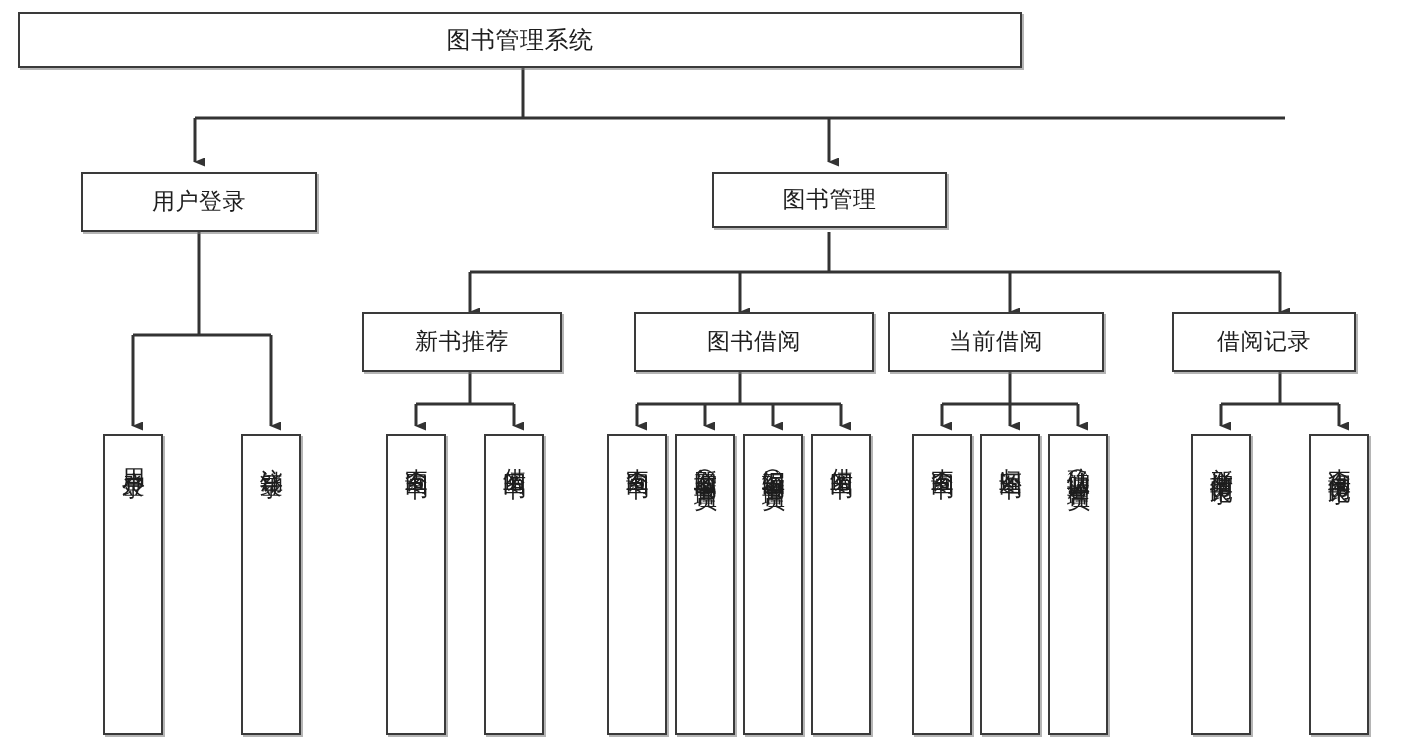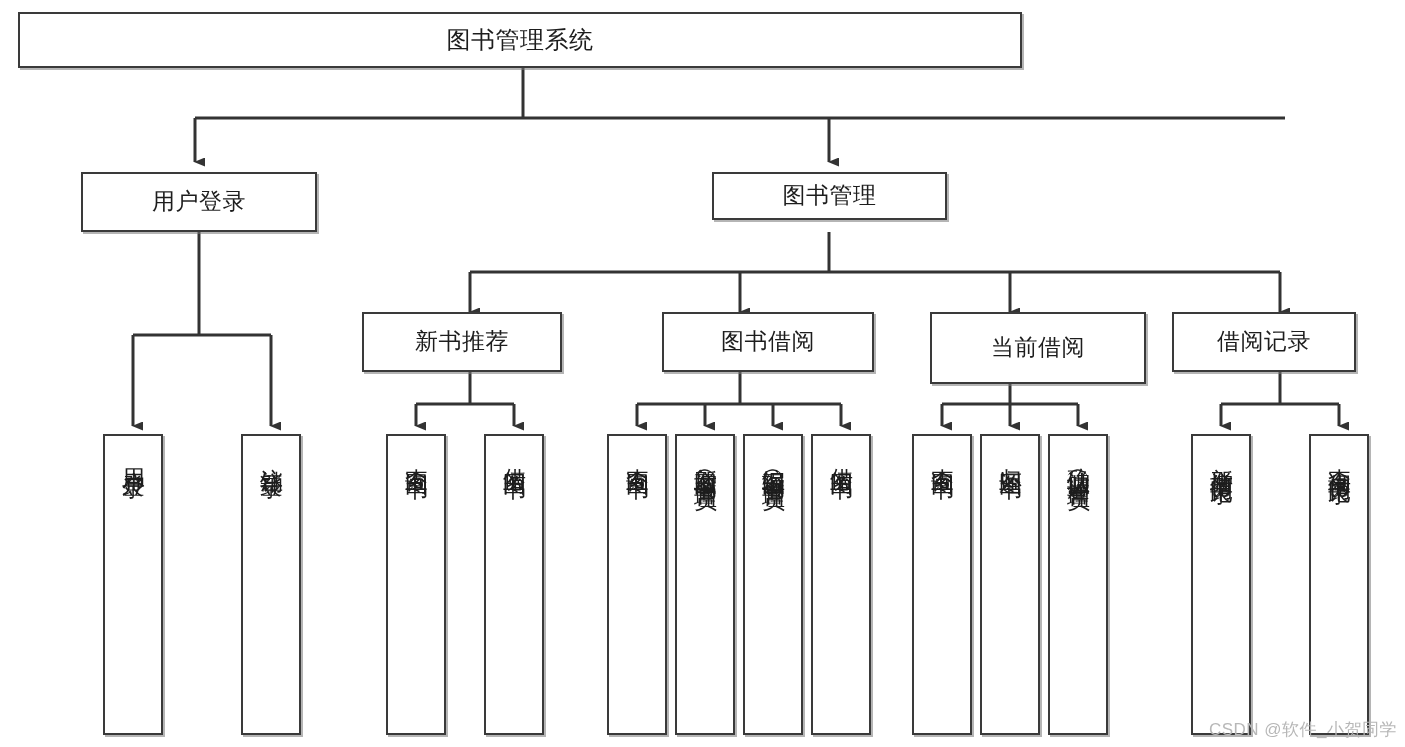--- a/index.html
+++ b/index.html
@@ -132,31 +132,31 @@
     </g>
   </svg>
 
   <div class="node horizontal root" style="left:18px; top:12px; width:1004px; height:56px;">
     <span class="node-label">图书管理系统</span>
   </div>
 
   <div class="node horizontal" style="left:81px; top:172px; width:236px; height:60px;">
     <span class="node-label">用户登录</span>
   </div>
-  <div class="node horizontal" style="left:712px; top:172px; width:235px; height:48px;">
+  <div class="node horizontal" style="left:712px; top:172px; width:235px; height:56px;">
     <span class="node-label">图书管理</span>
   </div>
 
   <div class="node horizontal" style="left:362px; top:312px; width:200px; height:60px;">
     <span class="node-label">新书推荐</span>
   </div>
-  <div class="node horizontal" style="left:662px; top:312px; width:212px; height:60px;">
+  <div class="node horizontal" style="left:634px; top:312px; width:240px; height:60px;">
     <span class="node-label">图书借阅</span>
   </div>
-  <div class="node horizontal" style="left:930px; top:312px; width:216px; height:72px;">
+  <div class="node horizontal" style="left:888px; top:312px; width:216px; height:60px;">
     <span class="node-label">当前借阅</span>
   </div>
   <div class="node horizontal" style="left:1172px; top:312px; width:184px; height:60px;">
     <span class="node-label">借阅记录</span>
   </div>
 
   <div class="node vertical" style="left:103px; top:434px; width:60px; height:301px;">
     <span class="node-label">用户登录</span>
   </div>
   <div class="node vertical" style="left:241px; top:434px; width:60px; height:301px;">
@@ -193,14 +193,13 @@
     <span class="node-label">确认归还（管理员）</span>
   </div>
 
   <div class="node vertical" style="left:1191px; top:434px; width:60px; height:301px;">
     <span class="node-label">新增借阅记录</span>
   </div>
   <div class="node vertical" style="left:1309px; top:434px; width:60px; height:301px;">
     <span class="node-label">查询借阅记录</span>
   </div>
 
-  <div id="watermark">CSDN @软件_小贺同学</div>
 </div>
 
 </body></html>

